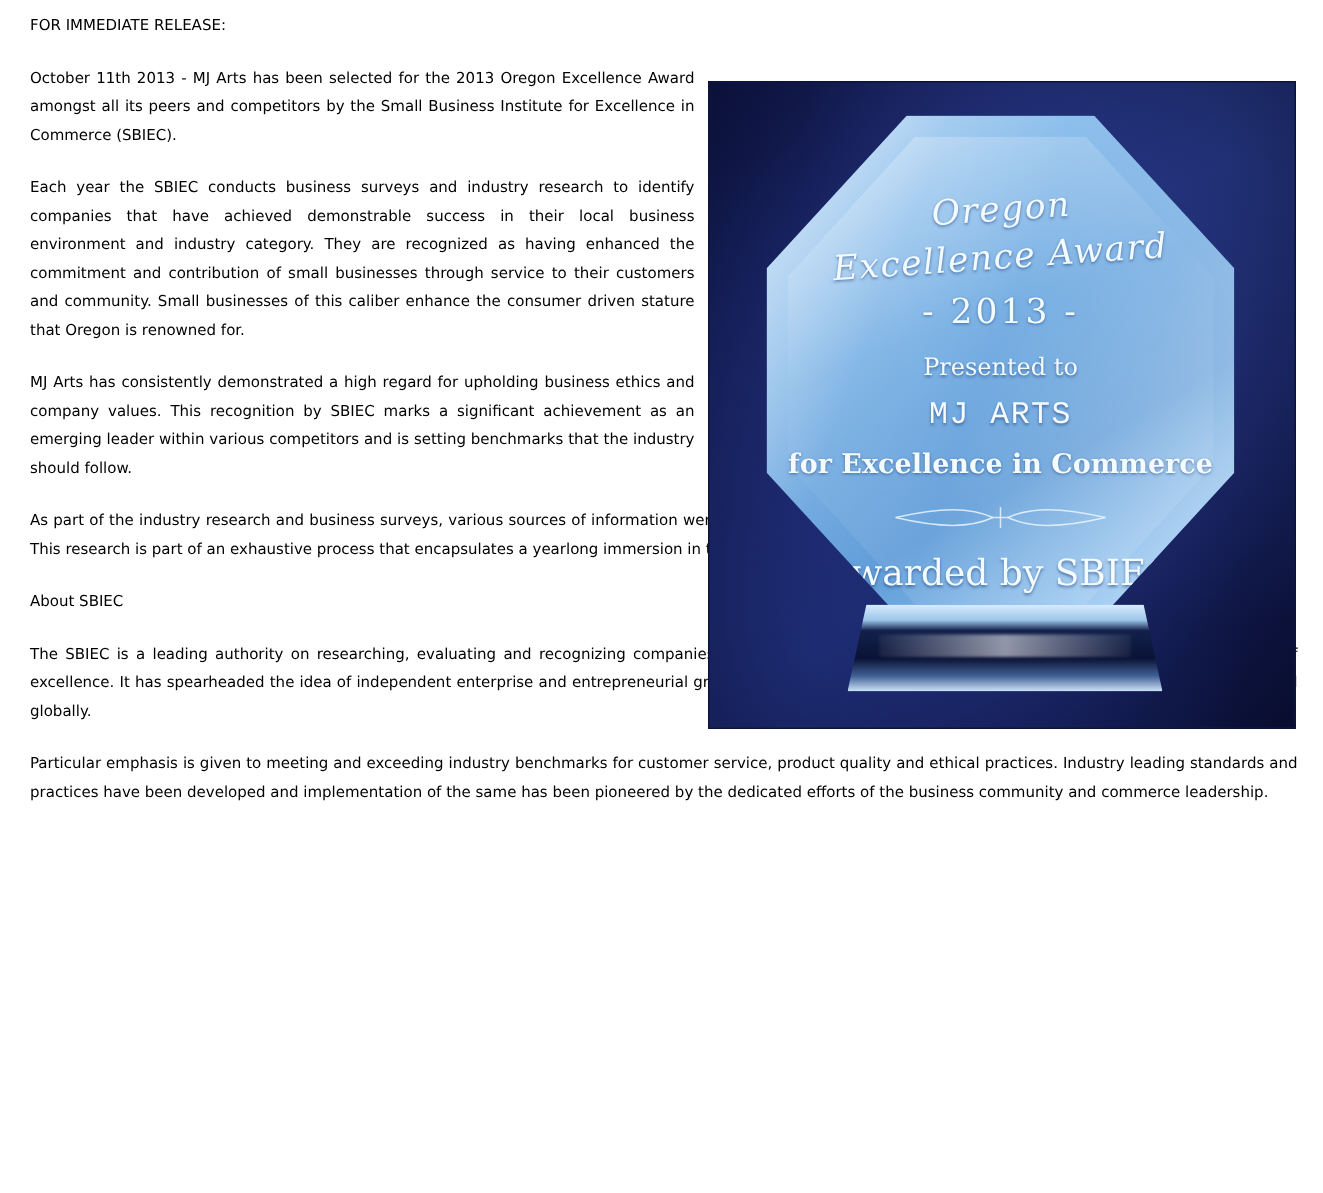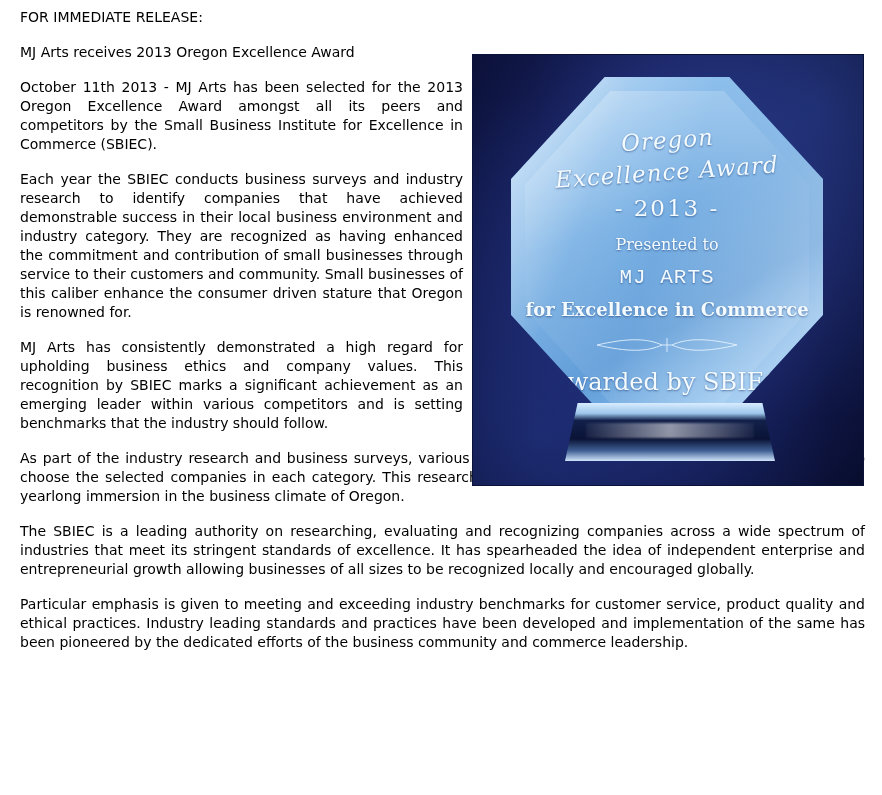--- a/index.html
+++ b/index.html
@@ -22,21 +22,21 @@
     box-sizing: border-box;
   }
   .content {
     position: absolute;
     left: 20px;
     top: 8px;
     width: 845px;
   }
   p.para {
     margin: 0 0 16px 0;
-    font-size: 14px;
+    font-size: 10px;
     line-height: 19px;
     text-align: justify;
   }
   p.para.nojust {
     text-align: left;
   }
   .narrow {
     width: 443px;
   }
   .wide {
@@ -169,30 +169,30 @@
 </style>
 </head>
 <body>
 
 <div id="page">
 
   <div class="content">
 
     <p class="para narrow nojust">FOR IMMEDIATE RELEASE:</p>
 
-    <p class="para narrow nojust">MJ Arts receives 2013 Oregon Excellence Award</p>
 
     <p class="para narrow">October 11th 2013 - MJ Arts has been selected for the 2013 Oregon Excellence Award amongst all its peers and competitors by the Small Business Institute for Excellence in Commerce (SBIEC).</p>
 
     <p class="para narrow">Each year the SBIEC conducts business surveys and industry research to identify companies that have achieved demonstrable success in their local business environment and industry category. They are recognized as having enhanced the commitment and contribution of small businesses through service to their customers and community. Small businesses of this caliber enhance the consumer driven stature that Oregon is renowned for.</p>
 
     <p class="para narrow">MJ Arts has consistently demonstrated a high regard for upholding business ethics and company values. This recognition by SBIEC marks a significant achievement as an emerging leader within various competitors and is setting benchmarks that the industry should follow.</p>
 
     <p class="para wide">As part of the industry research and business surveys, various sources of information were gathered and analyzed to choose the selected companies in each category. This research is part of an exhaustive process that encapsulates a yearlong immersion in the business climate of Oregon.</p>
 
+    <p class="para wide nojust"> About SBIEC</p>
 
     <p class="para wide">The SBIEC is a leading authority on researching, evaluating and recognizing companies across a wide spectrum of industries that meet its stringent standards of excellence. It has spearheaded the idea of independent enterprise and entrepreneurial growth allowing businesses of all sizes to be recognized locally and encouraged globally.</p>
 
     <p class="para wide">Particular emphasis is given to meeting and exceeding industry benchmarks for customer service, product quality and ethical practices. Industry leading standards and practices have been developed and implementation of the same has been pioneered by the dedicated efforts of the business community and commerce leadership.</p>
 
   </div>
 
   <div class="award-figure">
     <div class="bg"></div>
     <div class="bg2"></div>

